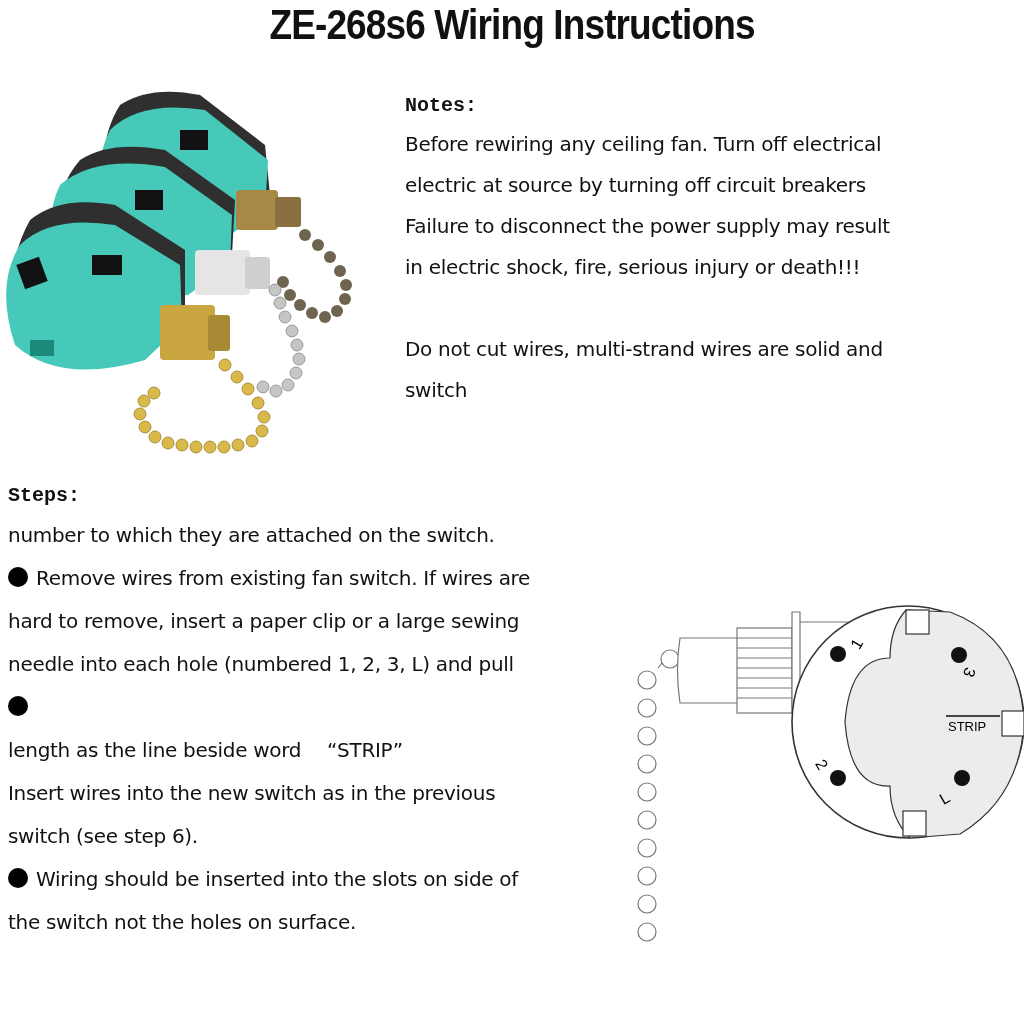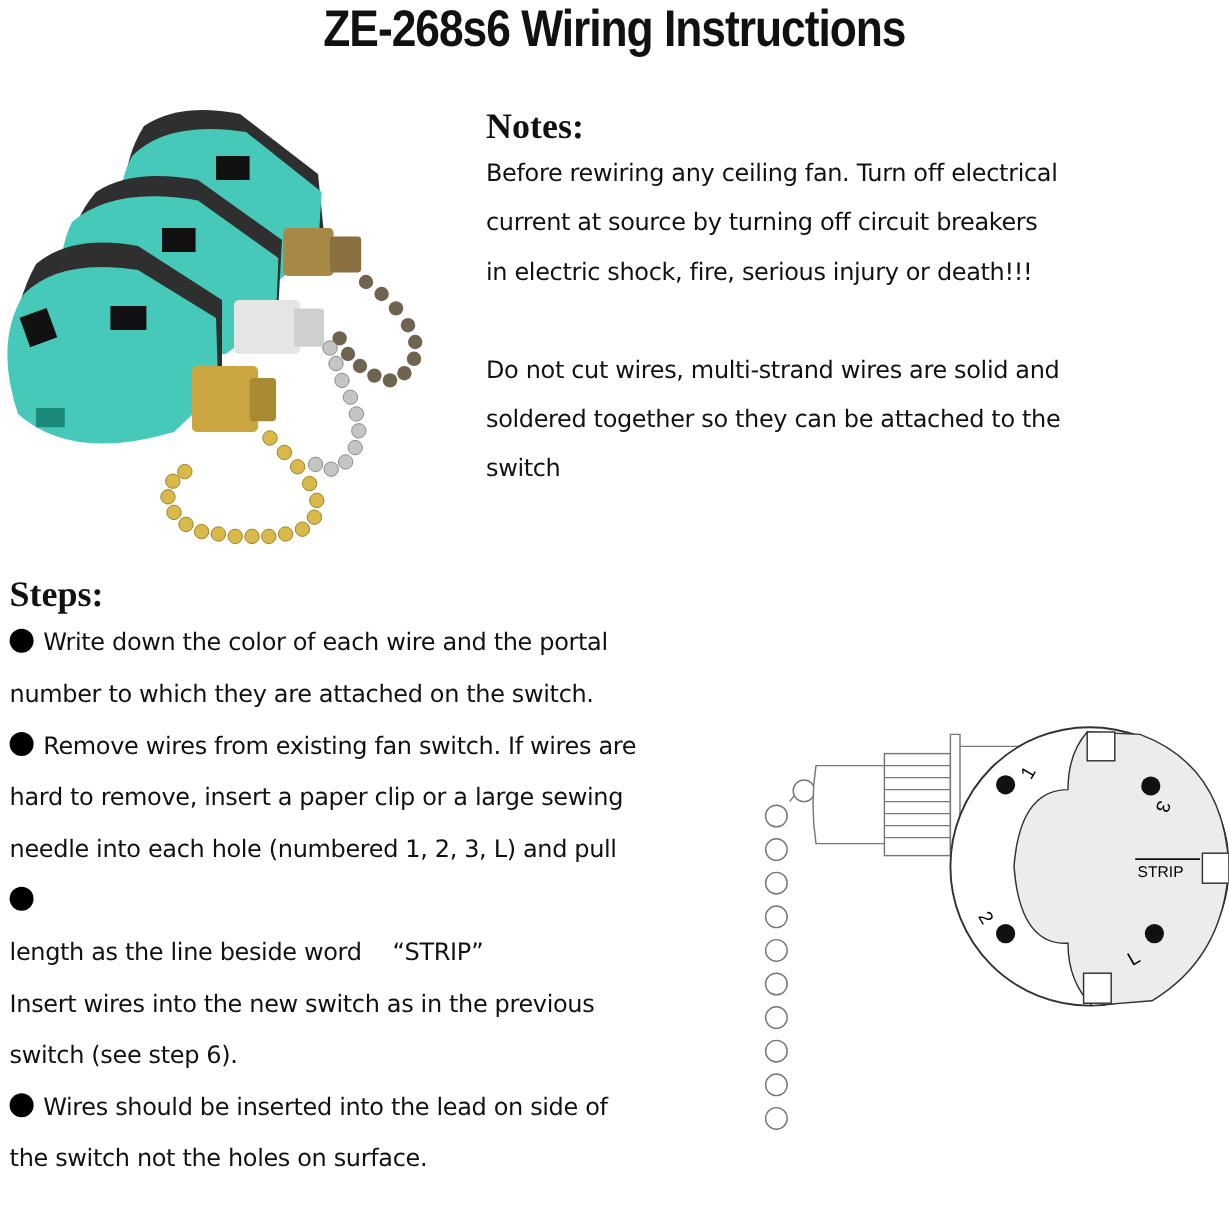--- a/index.html
+++ b/index.html
@@ -3,21 +3,21 @@
 <meta charset="utf-8">
 <style>
   html, body { margin:0; padding:0; background:#ffffff; }
   body { width:1024px; height:1020px; position:relative; overflow:hidden;
          font-family:"DejaVu Sans", "Liberation Sans", sans-serif; color:#111; }
   .title { position:absolute; top:-2px; left:0; width:1024px; text-align:center;
            font-family:"Liberation Sans", sans-serif; font-weight:bold; font-size:43px;
            letter-spacing:-1px; transform:scaleX(0.86); transform-origin:center; line-height:52px; }
   .photo { position:absolute; left:0; top:85px; width:370px; height:380px; }
   .notes { position:absolute; left:405px; top:88px; width:619px; }
-  .h { font-family:Liberation Serif, serif; font-weight:bold; font-size:30px; line-height:36px; margin:0; }
+  .h { font-family:Liberation Mono, monospace; font-weight:bold; font-size:20px; line-height:36px; margin:0; }
   .p { font-size:20px; line-height:41px; margin:0; letter-spacing:-0.3px; white-space:nowrap; }
   .gap { height:41px; }
   .steps { position:absolute; left:8px; top:478px; width:612px; }
   .steps .p { line-height:43px; }
   .bullet { display:inline-block; width:20px; height:20px; background:#000; border-radius:50%;
             vertical-align:-2px; margin-right:8px; }
   .diagram { position:absolute; left:630px; top:598px; width:394px; height:350px; }
 </style>
 </head>
 <body>
@@ -98,40 +98,39 @@
       <circle cx="145" cy="342" r="6"></circle>
     <circle cx="140" cy="329" r="6"></circle>
       <circle cx="144" cy="316" r="6"></circle>
       <circle cx="154" cy="308" r="6"></circle>
   </g>
 </svg>
 
 <div class="notes">
   <p class="h">Notes:</p>
   <p class="p">Before rewiring any ceiling fan. Turn off electrical</p>
-  <p class="p">current at source by turning off circuit breakers</p>
+  <p class="p">electric at source by turning off circuit breakers</p>
+  <p class="p">Failure to disconnect the power supply may result</p>
   <p class="p">in electric shock, fire, serious injury or death!!!</p>
   <div class="gap"></div>
   <p class="p">Do not cut wires, multi-strand wires are solid and</p>
-  <p class="p">soldered together so they can be attached to the</p>
   <p class="p">switch</p>
 </div>
 
 <div class="steps">
   <p class="h">Steps:</p>
-  <p class="p"><span class="bullet"></span><span>Write down the color of each wire and the portal</span></p>
   <p class="p"><span>number to which they are attached on the switch.</span></p>
   <p class="p"><span class="bullet"></span><span>Remove wires from existing fan switch. If wires are</span></p>
   <p class="p"><span>hard to remove, insert a paper clip or a large sewing</span></p>
   <p class="p"><span>needle into each hole (numbered 1, 2, 3, L) and pull</span></p>
   <p class="p"><span class="bullet"></span></p>
   <p class="p"><span>length as the line beside word 　“STRIP”</span></p>
   <p class="p"><span>Insert wires into the new switch as in the previous</span></p>
   <p class="p"><span>switch (see step 6).</span></p>
-  <p class="p"><span class="bullet"></span><span>Wires should be inserted into the lead on side of</span></p>
+  <p class="p"><span class="bullet"></span><span>Wiring should be inserted into the slots on side of</span></p>
   <p class="p"><span>the switch not the holes on surface.</span></p>
 </div>
 
 <svg class="diagram" viewBox="0 0 394 350" font-family="Liberation Sans, sans-serif">
 
   <g fill="#fff" stroke="#777" stroke-width="1.2">
     <line x1="40" y1="55" x2="28" y2="70"></line>
     <circle cx="40" cy="67" r="9" transform="translate(0,-6)"></circle>
     <circle cx="17" cy="82" r="9"></circle>
       <circle cx="17" cy="110" r="9"></circle>

